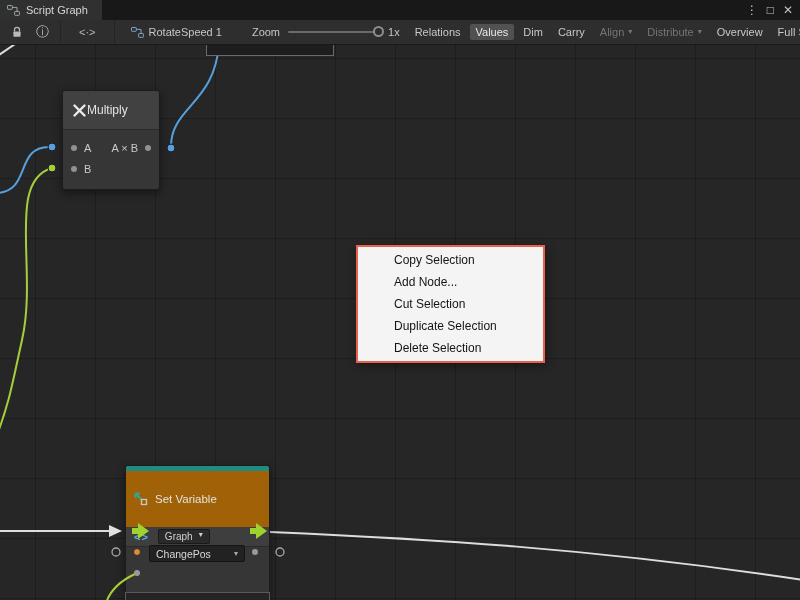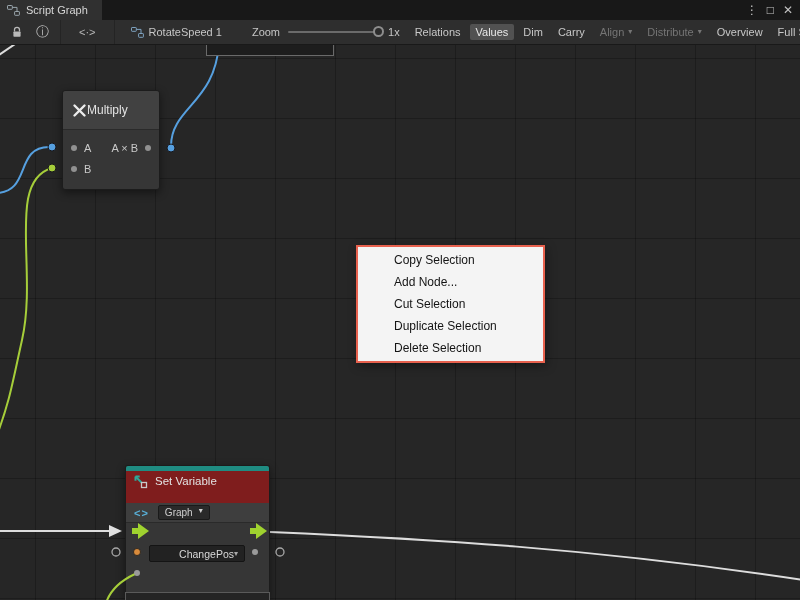--- a/index.html
+++ b/index.html
@@ -50,30 +50,30 @@
   .multiply{left:62px;top:45px;width:98px;height:100px;}
   .m-header{height:38px;background:#414141;border-bottom:1px solid #2a2a2a;border-radius:3px 3px 0 0;
             display:flex;align-items:center;gap:0;padding:0 9px;color:#e3e3e3;font-size:12px;}
   .m-body{padding-top:7px;}
   .m-row{height:21px;display:flex;align-items:center;gap:7px;padding:0 8px;color:#c9c9c9;font-size:11px;}
   .m-row .grow{flex:1;}
   .pdot{width:6px;height:6px;border-radius:50%;background:#919191;flex:0 0 auto;}
   
   .set-variable{left:125px;top:420px;width:145px;height:135px;border-bottom:none;border-radius:3px 3px 0 0;}
   .sv-accent{height:5px;background:#1f8c82;border-radius:2px 2px 0 0;}
-  .sv-header{height:24px;background:#7f1d1d;display:flex;gap:7px;padding:4px 8px;
+  .sv-header{height:24px;background:#a16207;display:flex;align-items:center;gap:7px;padding:16px 8px;
              color:#e2e2e2;font-size:11.5px;}
   .sv-subrow{height:19px;background:#3e3e3e;border-bottom:1px solid #2a2a2a;display:flex;align-items:center;
              gap:9px;padding:0 8px;}
   .angle-glyph{color:#59b0d8;font-weight:bold;font-size:11px;letter-spacing:1px;}
   .sv-scope{background:#2a2a2a;border:1px solid #1a1a1a;border-radius:2px;color:#cfcfcf;font-size:10px;
             padding:1px 6px;display:flex;gap:6px;cursor:default;}
   .sv-dropdown{position:absolute;left:23px;top:79px;width:96px;height:17px;background:#222222;
                border:1px solid #141414;border-radius:2px;color:#d8d8d8;font-size:10.5px;box-sizing:border-box;
-               display:flex;align-items:center;justify-content:flex-end;padding:0 6px;cursor:default;}
+               display:flex;align-items:center;justify-content:space-between;padding:0 6px;cursor:default;}
   .sv-dropdown .caret{color:#a8a8a8;}
   .bottom-strip{position:absolute;z-index:2;left:125px;top:547px;width:145px;height:9px;background:#242424;
                 border:1px solid #5a5a5a;border-bottom:none;box-sizing:border-box;}
   
   .context-menu{position:absolute;z-index:5;left:356px;top:200px;width:189px;background:#f4f4f4;
                 border:2px solid #e8614e;box-shadow:2px 3px 9px rgba(0,0,0,0.35);padding:2px 0;box-sizing:border-box;}
   .menu-item{height:22px;line-height:22px;padding-left:36px;font-size:12px;color:#141414;cursor:default;}
 </style>
 </head>
 <body>

